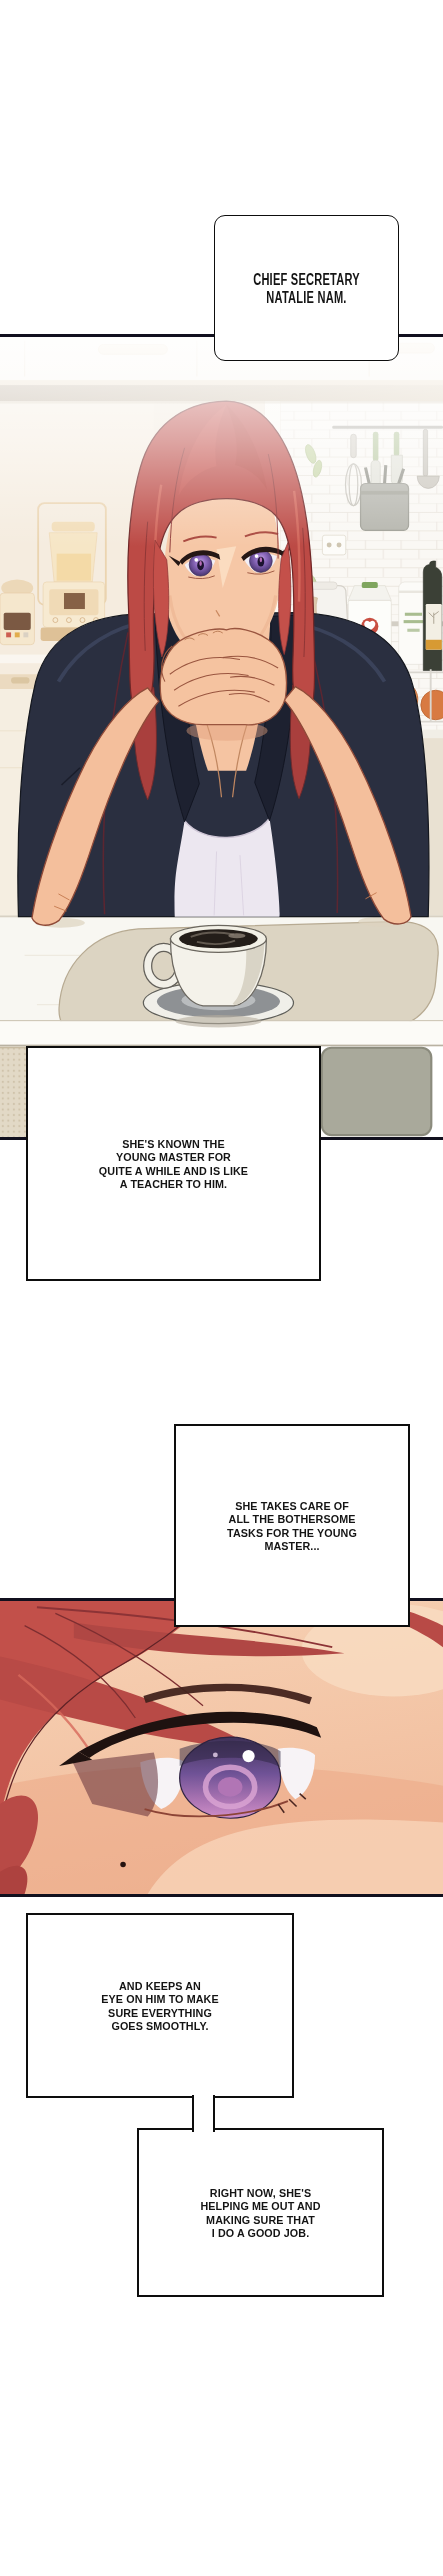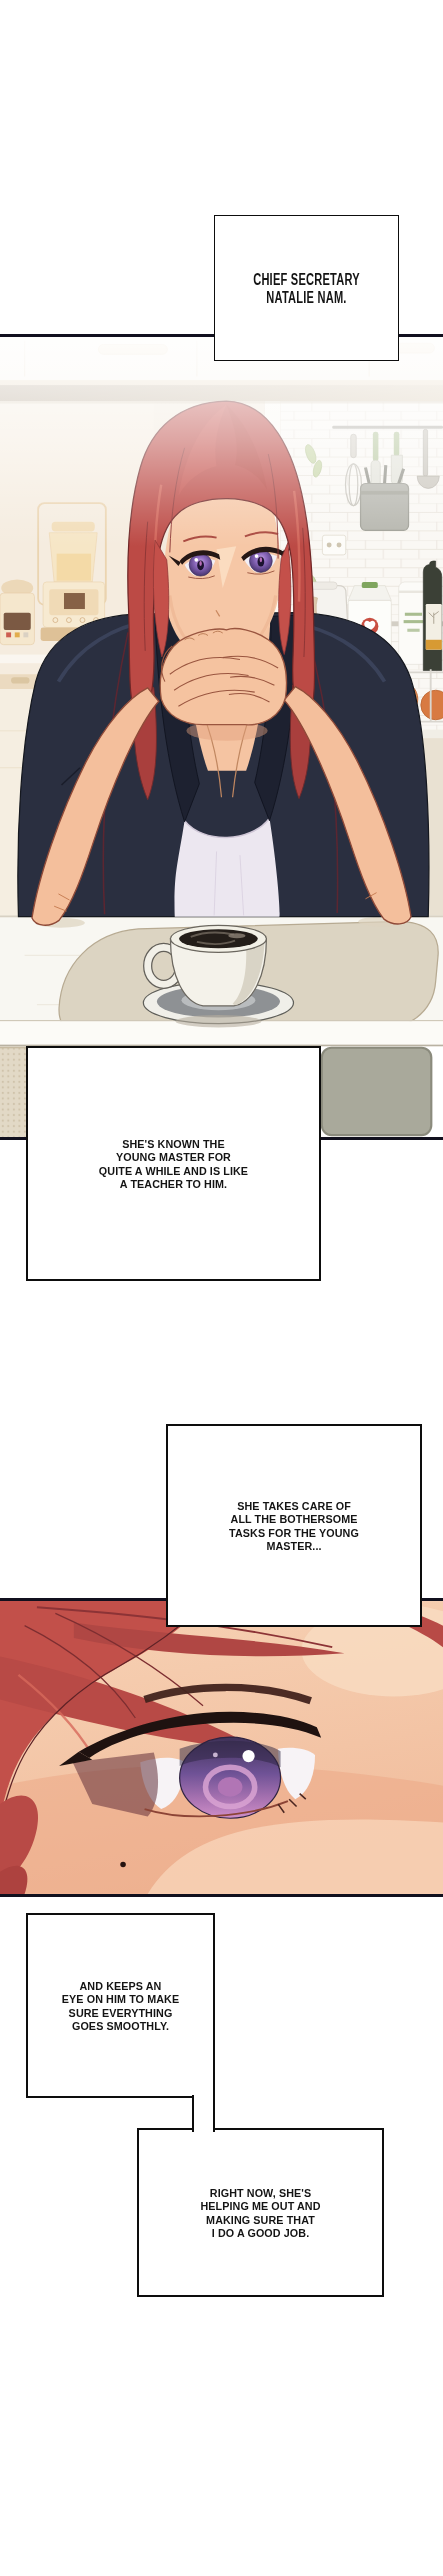--- a/index.html
+++ b/index.html
@@ -4,25 +4,25 @@
 <style>
   html,body{margin:0;padding:0;background:#ffffff;}
   #page{position:relative;width:443px;height:2576px;background:#ffffff;overflow:hidden;
         font-family:"Liberation Sans","DejaVu Sans",sans-serif;}
   .panel{position:absolute;left:0;width:443px;border-top:3.1px solid #11101e;border-bottom:3.1px solid #11101e;
          box-sizing:content-box;z-index:1;overflow:hidden;}
   .caption{position:absolute;background:#ffffff;border:2.5px solid #0d0d0d;box-sizing:border-box;
            display:flex;align-items:center;justify-content:center;z-index:3;}
   .caption .txt{width:100%;text-align:center;font-weight:bold;font-size:11.7px;line-height:13.2px;
                 color:#141414;letter-spacing:0.1px;transform:scaleX(.92);white-space:nowrap;}
-  #cb1{left:214px;top:215px;width:185px;height:146px;border-width:1.8px;}
+  #cb1{left:214px;top:215px;width:185px;height:146px;border-width:1.8px;border-radius:11px;}
   #cb1 .txt{font-size:15.4px;line-height:17px;transform:scale(.72,1.1);letter-spacing:0.3px;}
   #cb2{left:26px;top:1046px;width:295px;height:235px;}
-  #cb3{left:166px;top:1424px;width:256px;height:203px;}
-  #cb4{left:26px;top:1913px;width:189px;height:185px;}
+  #cb3{left:174px;top:1424px;width:236px;height:203px;}
+  #cb4{left:26px;top:1913px;width:268px;height:185px;}
   #cb5{left:137px;top:2128px;width:247px;height:169px;}
   #connector{position:absolute;left:192px;top:2095px;width:23.4px;height:37px;background:#ffffff;
              border-left:2.5px solid #0d0d0d;border-right:2.5px solid #0d0d0d;box-sizing:border-box;z-index:5;}
   #panel1{top:334px;height:800px;}
   #panel2{top:1598px;height:293px;}
   svg{display:block;}
 </style>
 </head>
 <body>
 

